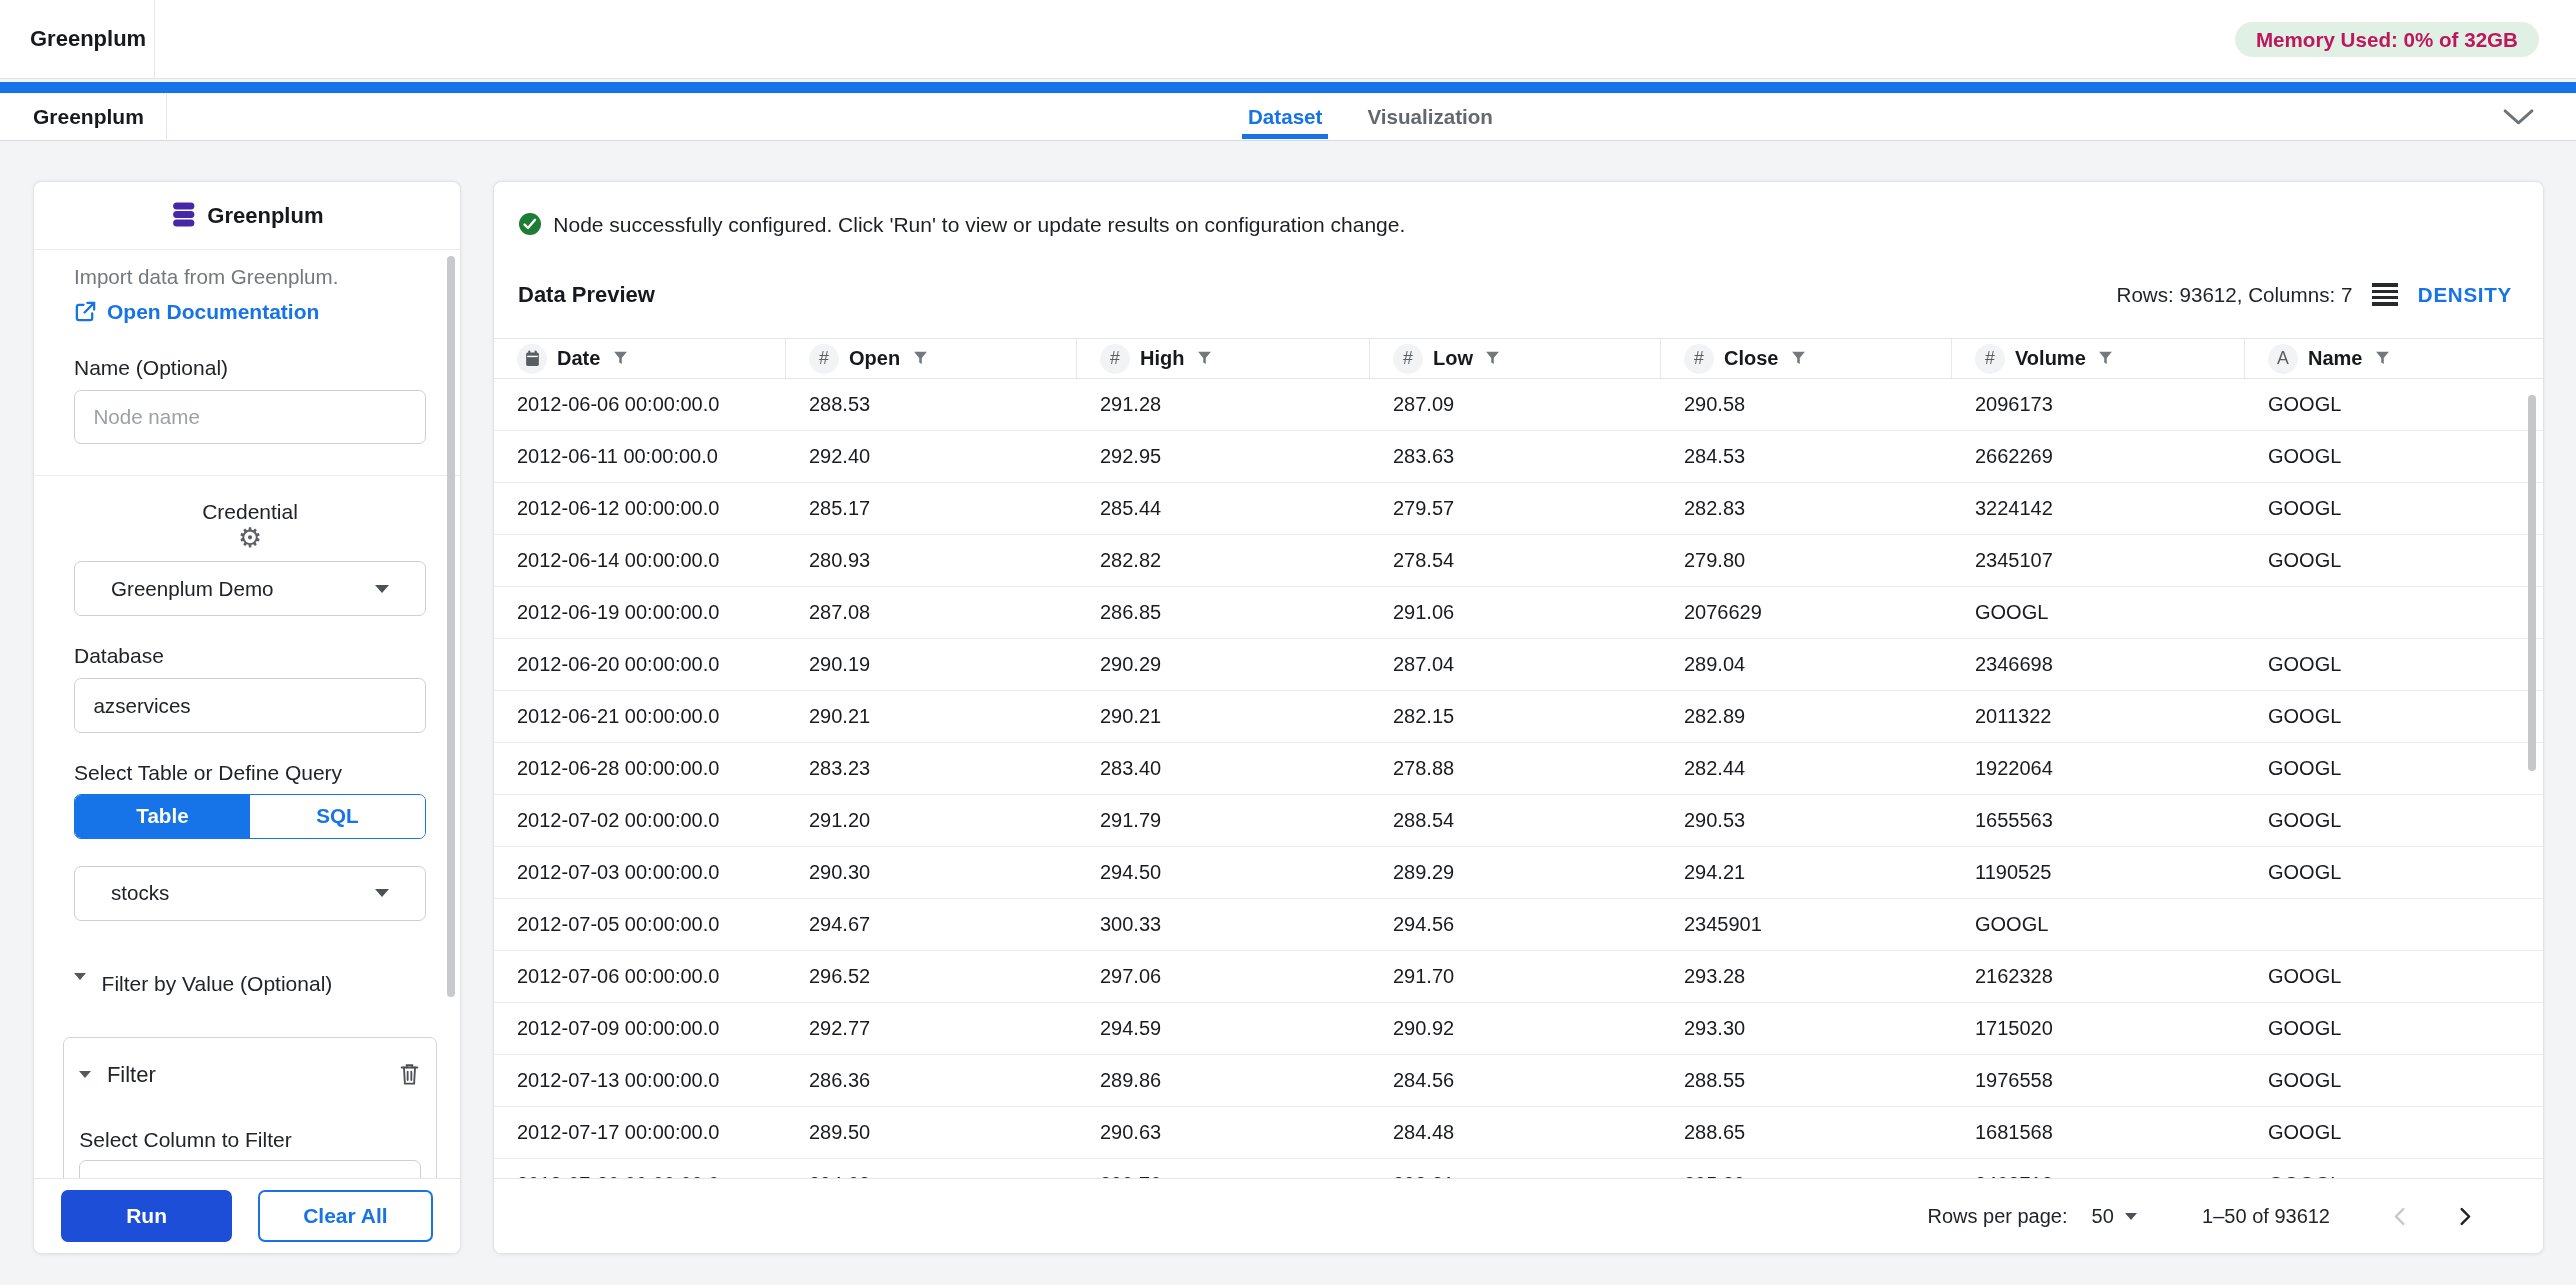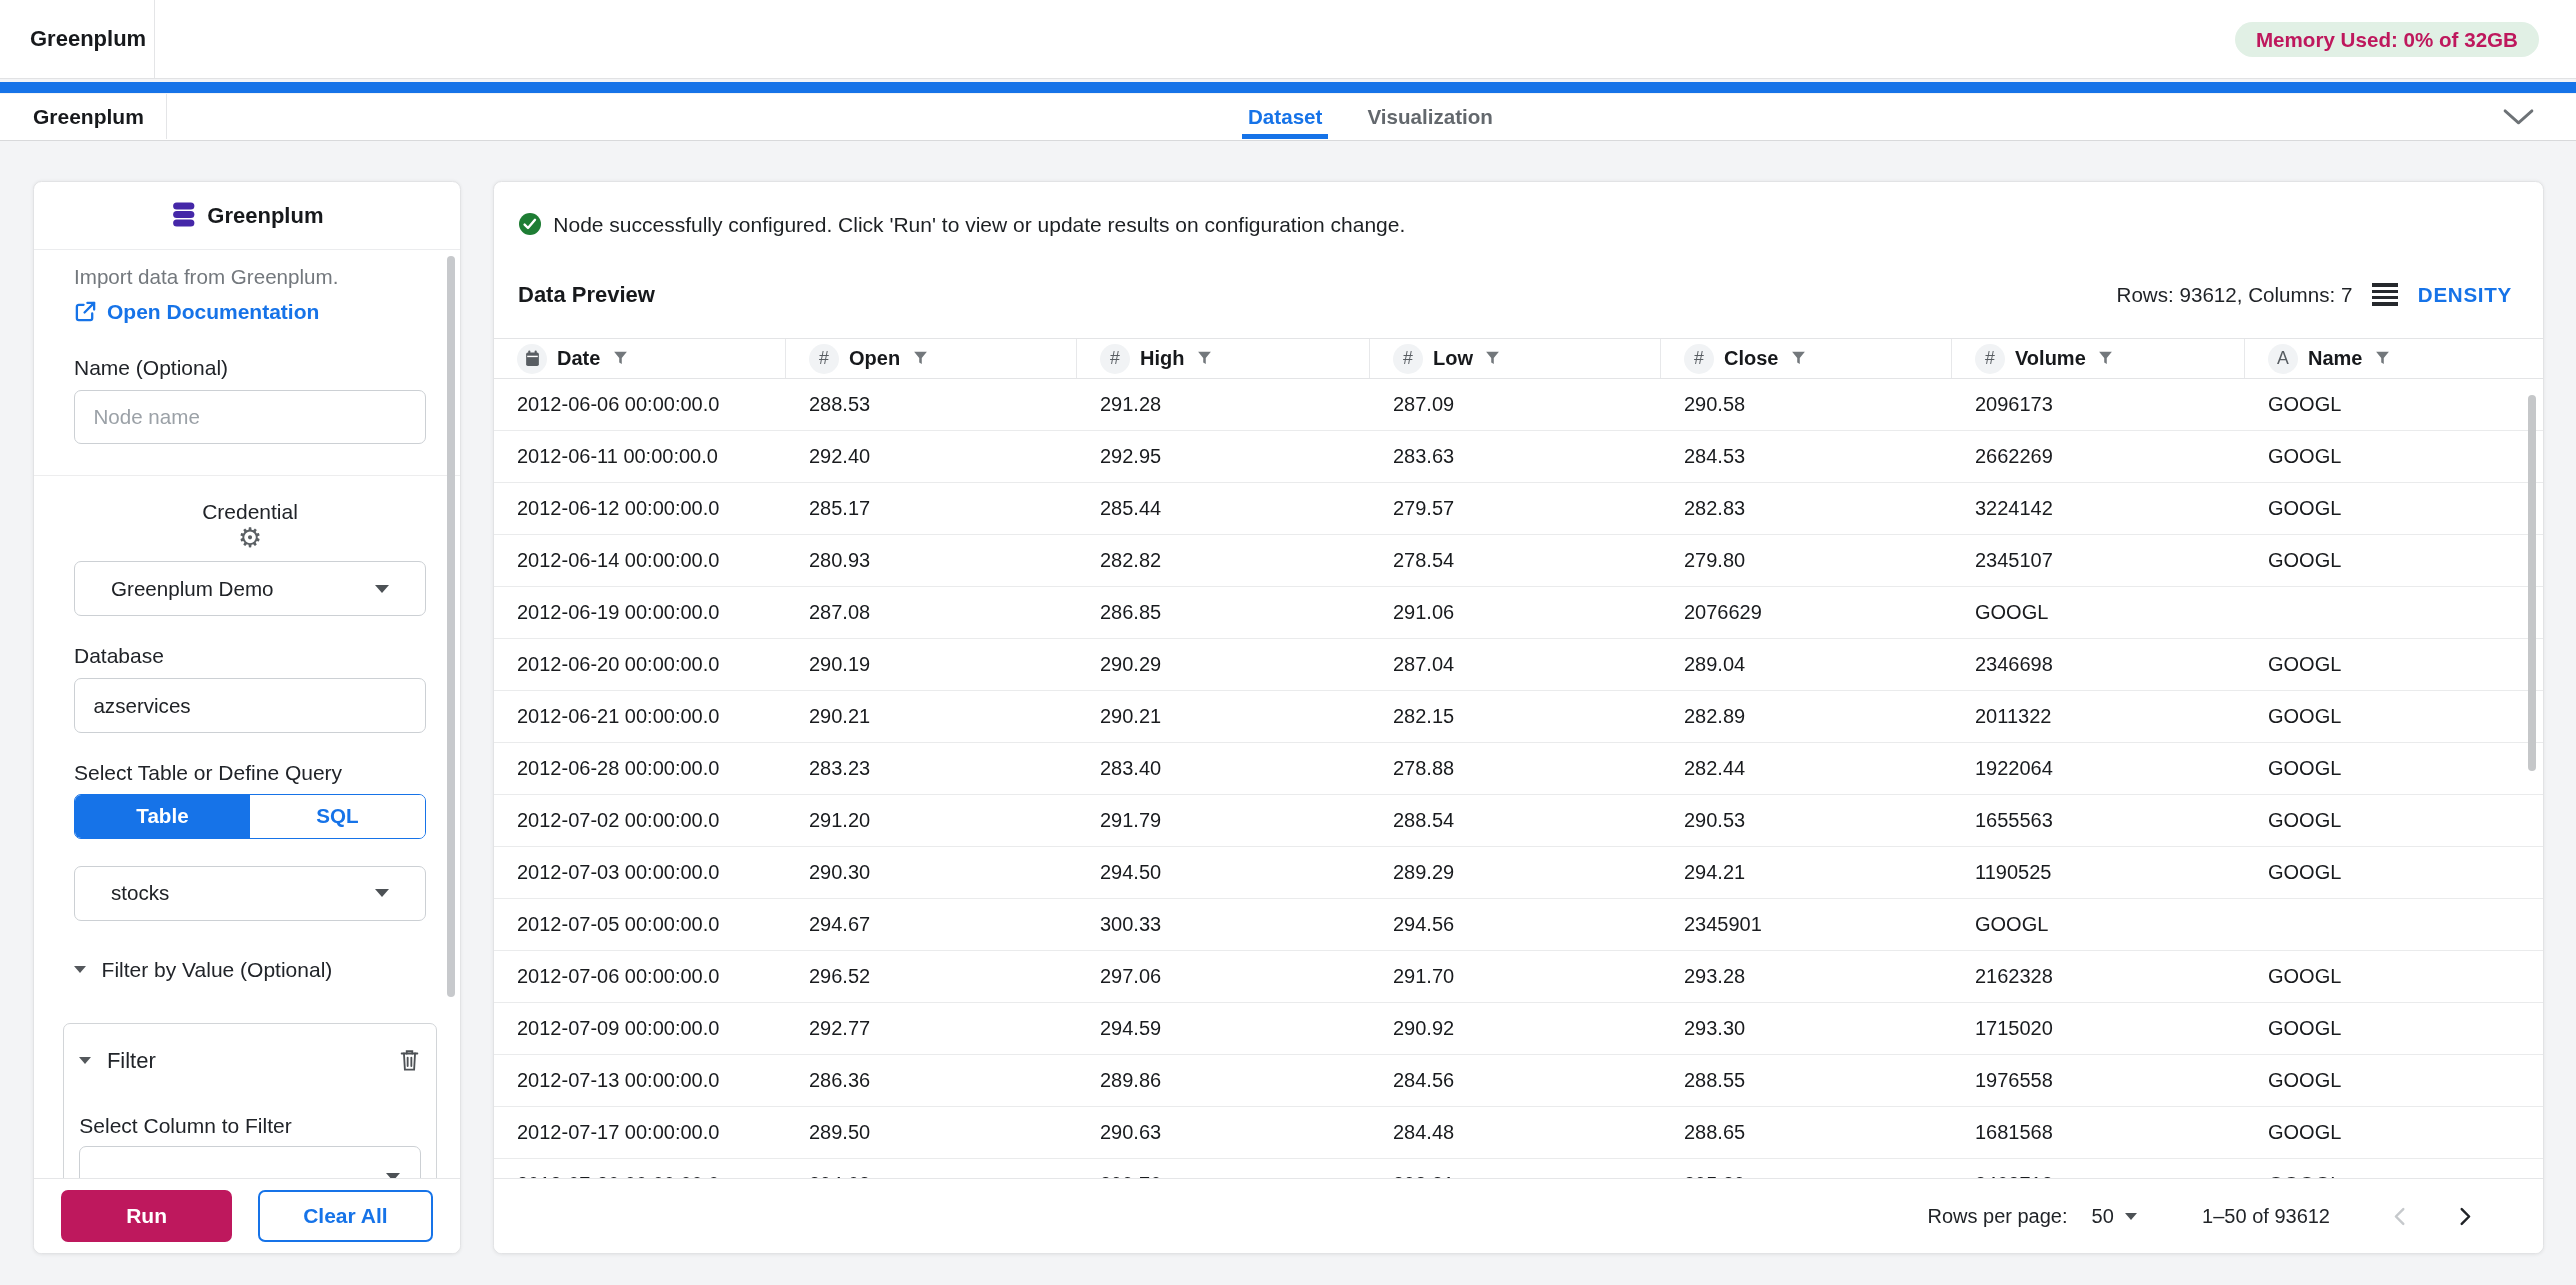--- a/index.html
+++ b/index.html
@@ -62,35 +62,35 @@
             border-top:8.5px solid #4c5155; }
   .caret-sm { width:0; height:0; border-left:6.4px solid transparent; border-right:6.4px solid transparent;
             border-top:7px solid #54585c; }
   .segmented { margin-top:8.5px; height:45px; display:flex; border:1.4px solid #1673e8; border-radius:7px;
             overflow:hidden; }
   .seg { flex:1; display:flex; align-items:center; justify-content:center; font-size:20.6px;
             font-weight:bold; cursor:pointer; }
   .seg.active { background:#1673e8; color:#fff; }
   .seg.inactive { background:#fff; color:#1673e8; }
   .s-collapsible { margin-top:37px; display:flex; align-items:center; gap:15.6px; cursor:pointer; }
-  .s-collapsible .lab { font-size:21px; color:#212429; }
+  .s-collapsible .lab { font-size:21px; color:#212429;margin-top:14px; }
   .filter-card { margin:41px -11.3px 0 -11.3px; border:1.4px solid #d2d5d8; border-radius:7px;
             padding:24px 15.6px 28px 15.6px; }
   .filter-head { display:flex; align-items:center; justify-content:space-between; }
   .filter-head-left { display:flex; align-items:center; gap:15.6px; }
   .filter-title { font-size:22px; color:#212429; }
   .f-label { margin-top:40px; font-size:21px; color:#212429; }
   .f-select { margin-top:8.5px; height:61px; border:1.4px solid #ccd0d4; border-radius:7px;
             display:flex; align-items:center; justify-content:flex-end; padding:0 20px;
             cursor:pointer; background:#fff; }
   .s-footer { position:absolute; left:0; right:0; bottom:0; height:75px; background:#fff;
             border-top:1.4px solid #e5e6e8; display:flex; align-items:center; gap:25.5px; padding:0 27px; }
   .btn { flex:1; height:52px; border-radius:7px; display:flex; align-items:center;
             justify-content:center; font-size:21px; font-weight:bold; cursor:pointer; }
-  .btn-primary { background:#be185d; color:#fff; }
+  .btn-primary { background:#1d4ed8; color:#fff; }
   .btn-secondary { background:#fff; color:#1673e8; border:2.1px solid #1673e8; }
 
   
   .main { left:493px; top:181px; width:2051px; height:1073px; overflow:hidden; }
   .status-row { padding:28px 0 0 24px; height:57px; display:flex; align-items:center; gap:11.3px; }
   .status-text { font-size:21px; color:#1d2023; }
   .preview-bar { margin-top:40px; height:31px; padding:0 31px 0 24px; display:flex;
             align-items:center; justify-content:space-between; }
   .preview-title { font-size:22px; font-weight:bold; color:#17191c; }
   .preview-right { display:flex; align-items:center; gap:20px; }

